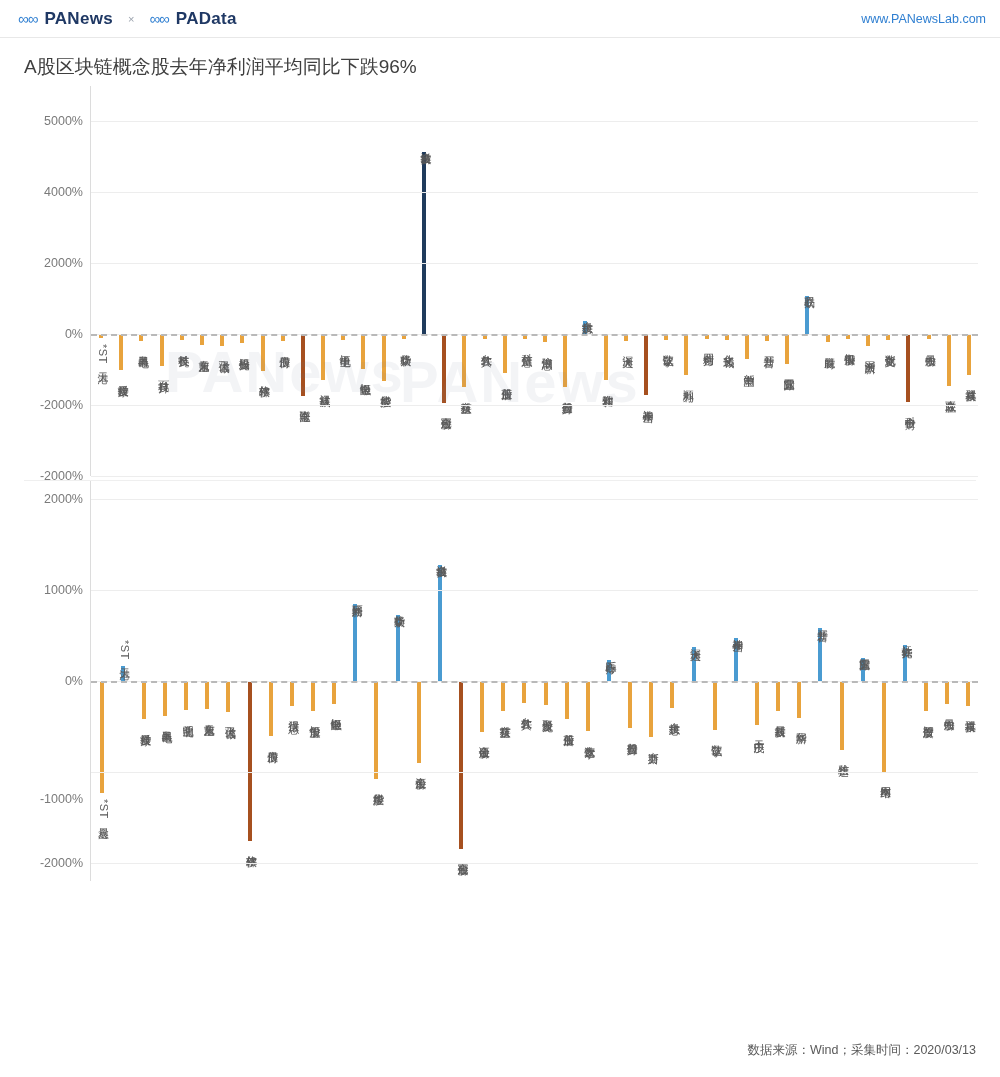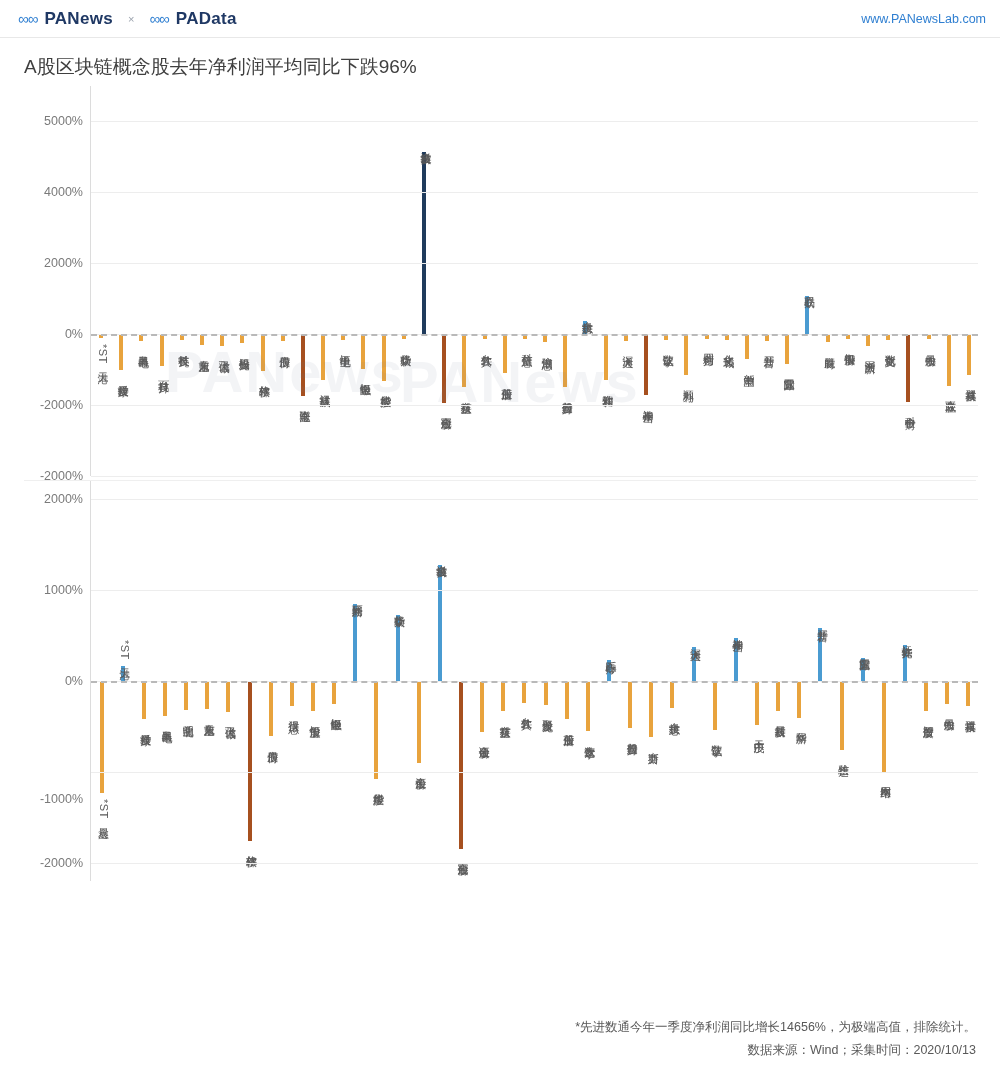--- a/index.html
+++ b/index.html
@@ -292,15 +292,14 @@
         <div class="ylabel" style="top: 109.091px;">1000%</div>
         <div class="gridline" style="top: 18.1818px;"></div>
         <div class="ylabel" style="top: 18.1818px;">2000%</div>
         <div class="zeroline" style="top: 200px;"></div>
       </div>
   </div>
 
 </div>
 
 <div class="footer">
-  <div>*先进数通今年一季度净利润同比增长14656%，为极端高值，排除统计。</div>
-  <div>数据来源：Wind；采集时间：2020/10/13</div>
+  <div>数据来源：Wind；采集时间：2020/03/13</div>
 </div>
 
 </body></html>

